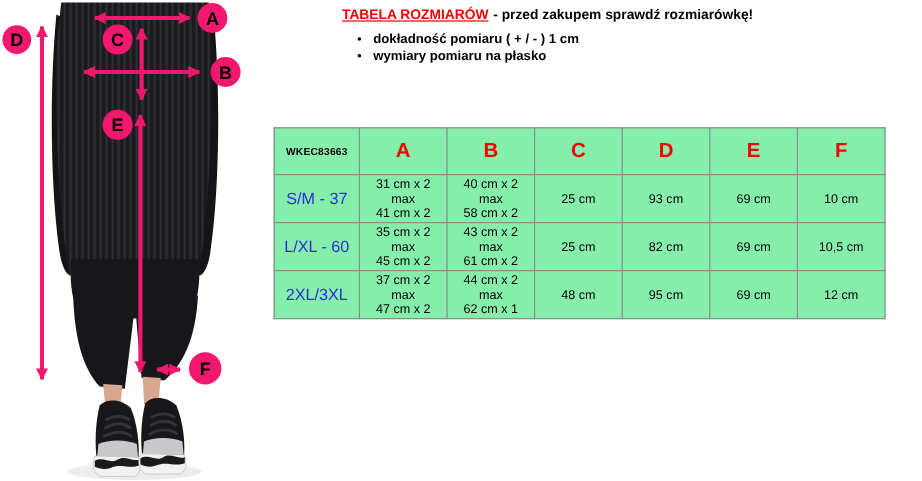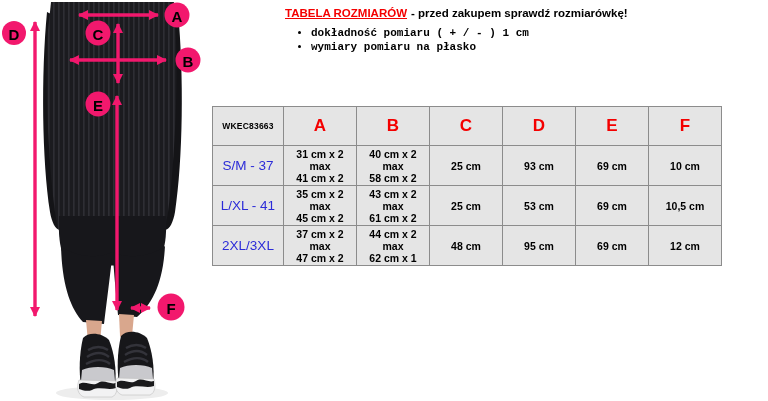--- a/index.html
+++ b/index.html
@@ -17,36 +17,36 @@
   .badge-letter{
     font-family:"Liberation Sans","DejaVu Sans",sans-serif; font-weight:bold; font-size:15px;
     fill:#000; text-anchor:middle; dominant-baseline:central;
   }
   #ah path{fill:var(--pink);}
   
   .info{position:absolute; left:285px; top:6px; width:475px;}
   .info .line1{font-size:11.5px; font-weight:bold; line-height:15px; white-space:nowrap;}
   .title{color:var(--red); text-decoration:underline;}
   .subtitle{color:#000; margin-left:4px;}
-  .info ul{margin:6px 0 0 0; padding-left:26px;font-family:Liberation Mono, monospace;}
+  .info ul{margin:6px 0 0 0; padding-left:26px;}
   .info li{font-size:11px; font-weight:bold; line-height:13.5px; color:#000;}
   
   table.size-table{
-    position:absolute; left:212px; top:106px; border-collapse:collapse;
-    table-layout:fixed; background:#e5e5e5;
+    position:absolute; left:228px; top:106px; border-collapse:collapse;
+    table-layout:fixed; background:#86efac;
   }
   table.size-table th, table.size-table td{
     border:1px solid var(--border); text-align:center; vertical-align:middle; padding:0;
   }
   col.c0{width:71px;} col.cx{width:73px;}
   tr.hdr{height:39px;} tr.datar{height:40px;}
   th.code{font-size:8.5px; font-weight:bold; letter-spacing:.2px; color:#000;}
   th.col{font-size:17px; font-weight:bold; color:var(--red);}
   td.size{font-size:13.5px; font-weight:normal; color:var(--blue);}
-  td.cell{font-size:10.5px; font-weight:bold; color:#000; white-space:pre-line; line-height:12px;}
+  td.cell{font-size:10.5px; font-weight:normal; color:#000; white-space:pre-line; line-height:12px;}
 </style>
 </head>
 <body>
 
 <div class="stage">
 
   <div class="figure-wrap">
     <svg width="226" height="401" viewBox="0 0 226 401">
       <defs>
         <pattern id="rib" width="5" height="6" patternUnits="userSpaceOnUse">
@@ -159,29 +159,29 @@
 41 cm x 2</td>
         <td class="cell">40 cm x 2
 max
 58 cm x 2</td>
         <td class="cell">25 cm</td>
         <td class="cell">93 cm</td>
         <td class="cell">69 cm</td>
         <td class="cell">10 cm</td>
       </tr>
       <tr class="datar">
-        <td class="size">L/XL - 41</td>
+        <td class="size">L/XL - 60</td>
         <td class="cell">35 cm x 2
 max
 45 cm x 2</td>
         <td class="cell">43 cm x 2
 max
 61 cm x 2</td>
         <td class="cell">25 cm</td>
-        <td class="cell">53 cm</td>
+        <td class="cell">82 cm</td>
         <td class="cell">69 cm</td>
         <td class="cell">10,5 cm</td>
       </tr>
       <tr class="datar">
         <td class="size">2XL/3XL</td>
         <td class="cell">37 cm x 2
 max
 47 cm x 2</td>
         <td class="cell">44 cm x 2
 max

